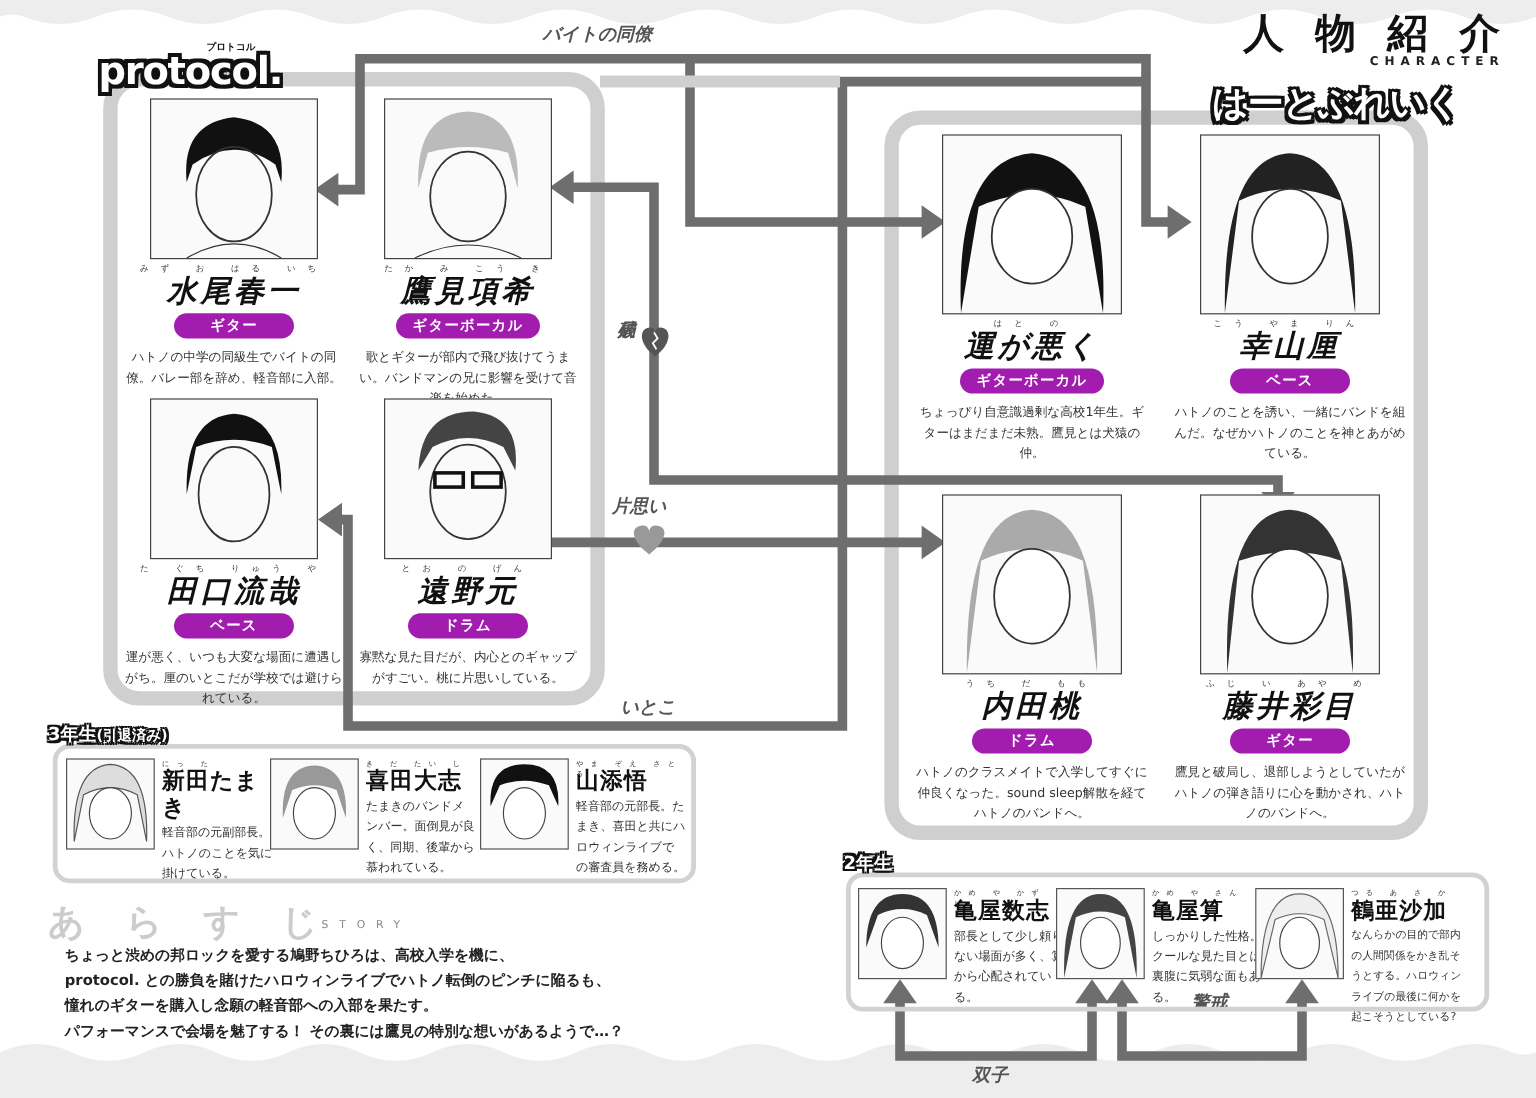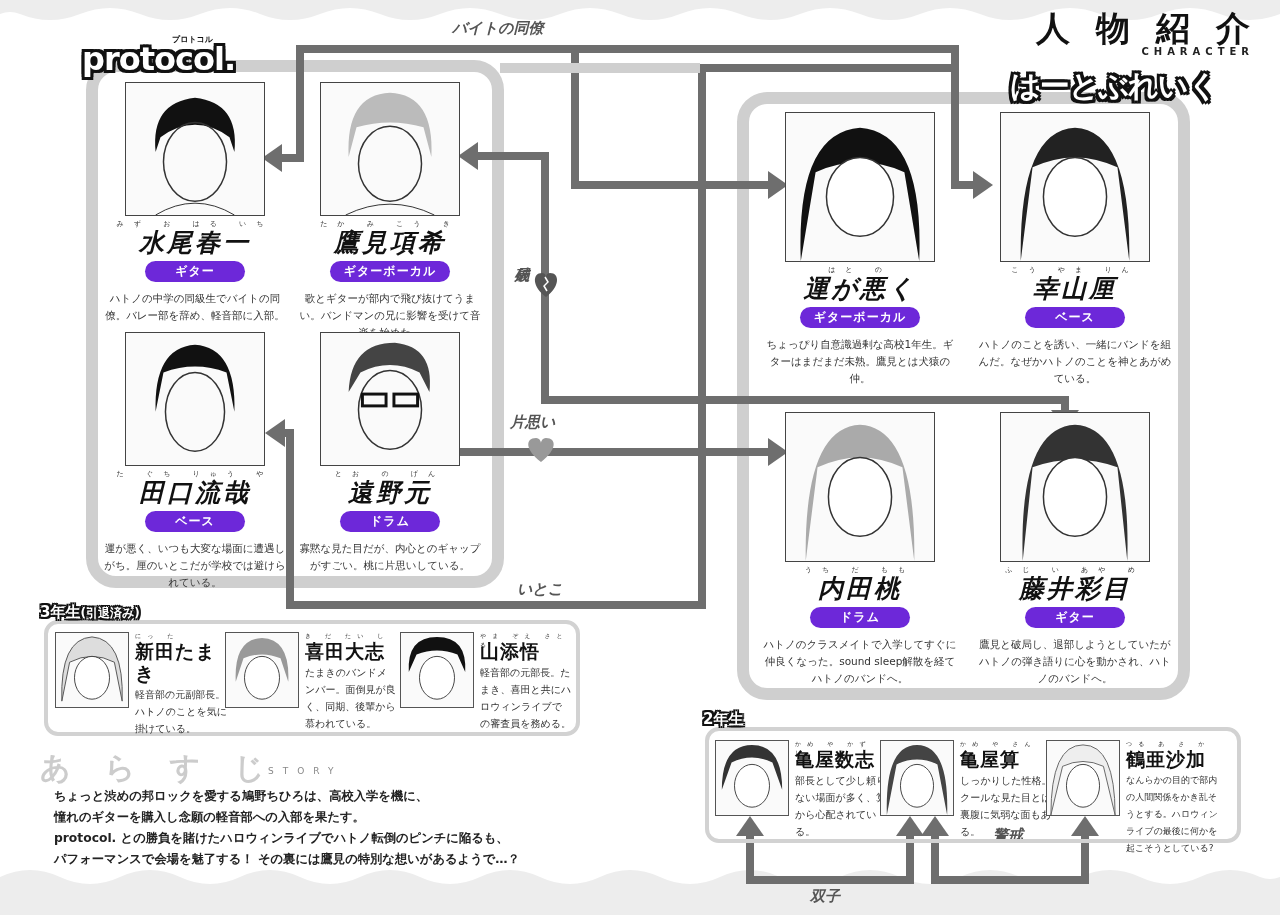--- a/index.html
+++ b/index.html
@@ -22,21 +22,21 @@
     text-shadow: -3px -3px 0 #111, 3px -3px 0 #111, -3px 3px 0 #111, 3px 3px 0 #111, 0 3px 0 #111, 0 -3px 0 #111, 3px 0 0 #111, -3px 0 0 #111; }
   .logo-protocol { left: 82px; top: 40px; font-size: 32px; letter-spacing: -1px; }
   .logo-protocol-ruby { position: absolute; left: 172px; top: 34px; font-size: 8px; font-weight: bold; color: #111; }
   .logo-heart { left: 982px; top: 66px; font-size: 30px; letter-spacing: -1px; padding-left: 28px; }
 
   .card { position: absolute; width: 190px; text-align: center; }
   .portrait { margin: 0 auto; width: 140px; height: 134px; border: 1.5px solid #444; background: #fafafa; position: relative; overflow: hidden; }
   .portrait svg { width: 100%; height: 100%; display: block; }
   .ruby { font-size: 7px; color: #333; height: 10px; margin-top: 3px; letter-spacing: 10px; }
   .name { font-size: 25px; font-weight: bold; letter-spacing: 3px; line-height: 28px; color: #111; font-style: italic; }
-  .role { display: inline-block; margin-top: 4px; min-width: 100px; padding: 2px 14px; background: #6d28d9; color: #fff; border-radius: 12px; font-size: 12px; font-weight: bold; letter-spacing: 1px; }
+  .role { display: inline-block; margin-top: 4px; min-width: 100px; padding: 2px 14px; background: #a21caf; color: #fff; border-radius: 12px; font-size: 12px; font-weight: bold; letter-spacing: 1px; }
   .desc { margin-top: 8px; font-size: 10.5px; line-height: 17px; text-align: center; color: #333; padding: 0 2px; }
 
   .conn-label { position: absolute; font-weight: bold; color: #555; font-size: 15px; font-style: italic; }
   .vert-label { writing-mode: vertical-rl; }
 
   .year-frame { position: absolute; border: 4px solid #d2d2d2; border-radius: 14px; }
   .year-badge { position: absolute; font-weight: bold; color: #fff; font-size: 15px;
     text-shadow: -2px -2px 0 #111, 2px -2px 0 #111, -2px 2px 0 #111, 2px 2px 0 #111, 0 2px 0 #111, 0 -2px 0 #111, 2px 0 0 #111, -2px 0 0 #111; }
   .mini-card { position: absolute; display: flex; gap: 6px; }
   .mini-portrait { width: 74px; height: 76px; border: 1.5px solid #555; background: #fafafa; flex: none; overflow: hidden; }
@@ -320,16 +320,16 @@
     <div class="mini-ruby">つる あ さ か</div>
     <div class="mini-name">鶴亜沙加</div>
     <div class="mini-desc" style="font-size:9px;line-height:17px;">なんらかの目的で部内の人間関係をかき乱そうとする。ハロウィンライブの最後に何かを起こそうとしている?</div>
   </div>
 </div>
 
 <div class="story-head">あらすじ</div>
 <div class="story-sub">STORY</div>
 <div class="story-body">
   <div>ちょっと渋めの邦ロックを愛する鳩野ちひろは、高校入学を機に、</div>
+  <div>protocol. との勝負を賭けたハロウィンライブでハトノ転倒のピンチに陥るも、</div>
   <div>憧れのギターを購入し念願の軽音部への入部を果たす。</div>
-  <div>protocol. との勝負を賭けたハロウィンライブでハトノ転倒のピンチに陥るも、</div>
   <div>パフォーマンスで会場を魅了する！ その裏には鷹見の特別な想いがあるようで…？</div>
 </div>
 
 </body></html>

